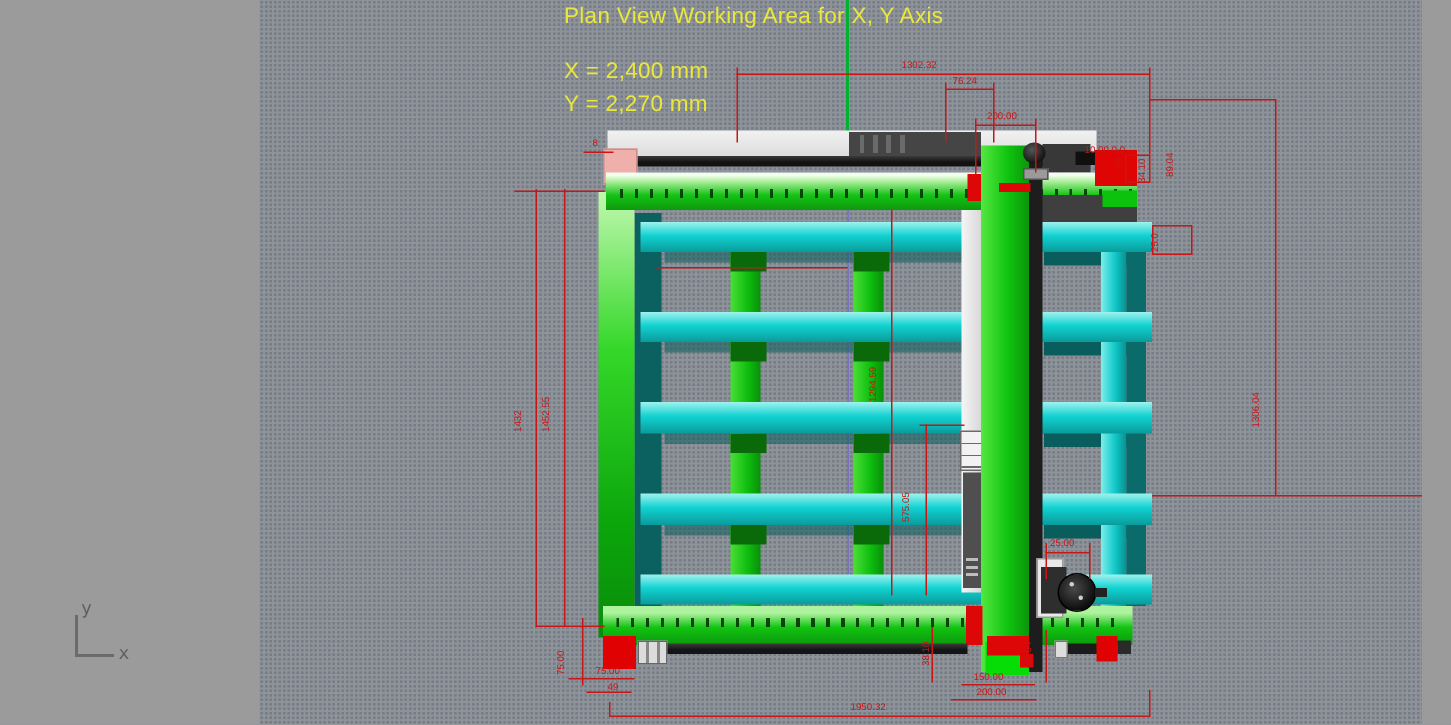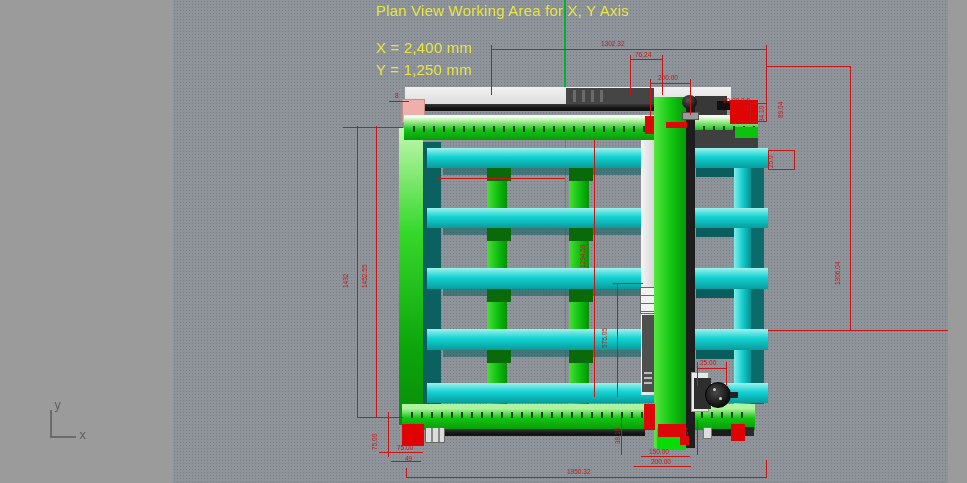--- a/index.html
+++ b/index.html
@@ -187,21 +187,21 @@
       <span class="dim-label rot" style="left: 609px; top: 436px;">38.10</span>
       <span class="dim-label rot" style="left: 677px; top: 436px;">40.64</span>
       <span class="dim-label" style="left: 636px; top: 448px;">150.00</span>
       <span class="dim-label" style="left: 638px; top: 458px;">200.00</span>
       <span class="dim-label" style="left: 687px; top: 359px;">25.00</span>
       <span class="dim-label" style="left: 554px; top: 468px;">1950.32</span>
     </div>
 
   <div class="p yellow" style="left:363px;top:2px;">Plan View Working Area for X, Y Axis</div>
   <div class="p yellow" style="left:363px;top:39px;">X = 2,400 mm</div>
-  <div class="p yellow" style="left:363px;top:61px;">Y = 1,250 mm</div>
+  <div class="p yellow" style="left:363px;top:61px;">Y = 2,270 mm</div>
 
   <div class="p" style="left:0;top:0;">
     <div class="p" style="left:37px;top:410px;width:2px;height:28px;background:#6b6b6b;"></div>
     <div class="p" style="left:37px;top:436px;width:26px;height:2px;background:#6b6b6b;"></div>
     <span class="gizmo-label" style="left:41px;top:398px;">y</span>
     <span class="gizmo-label" style="left:66px;top:428px;">x</span>
   </div>
 
 </div>
 

